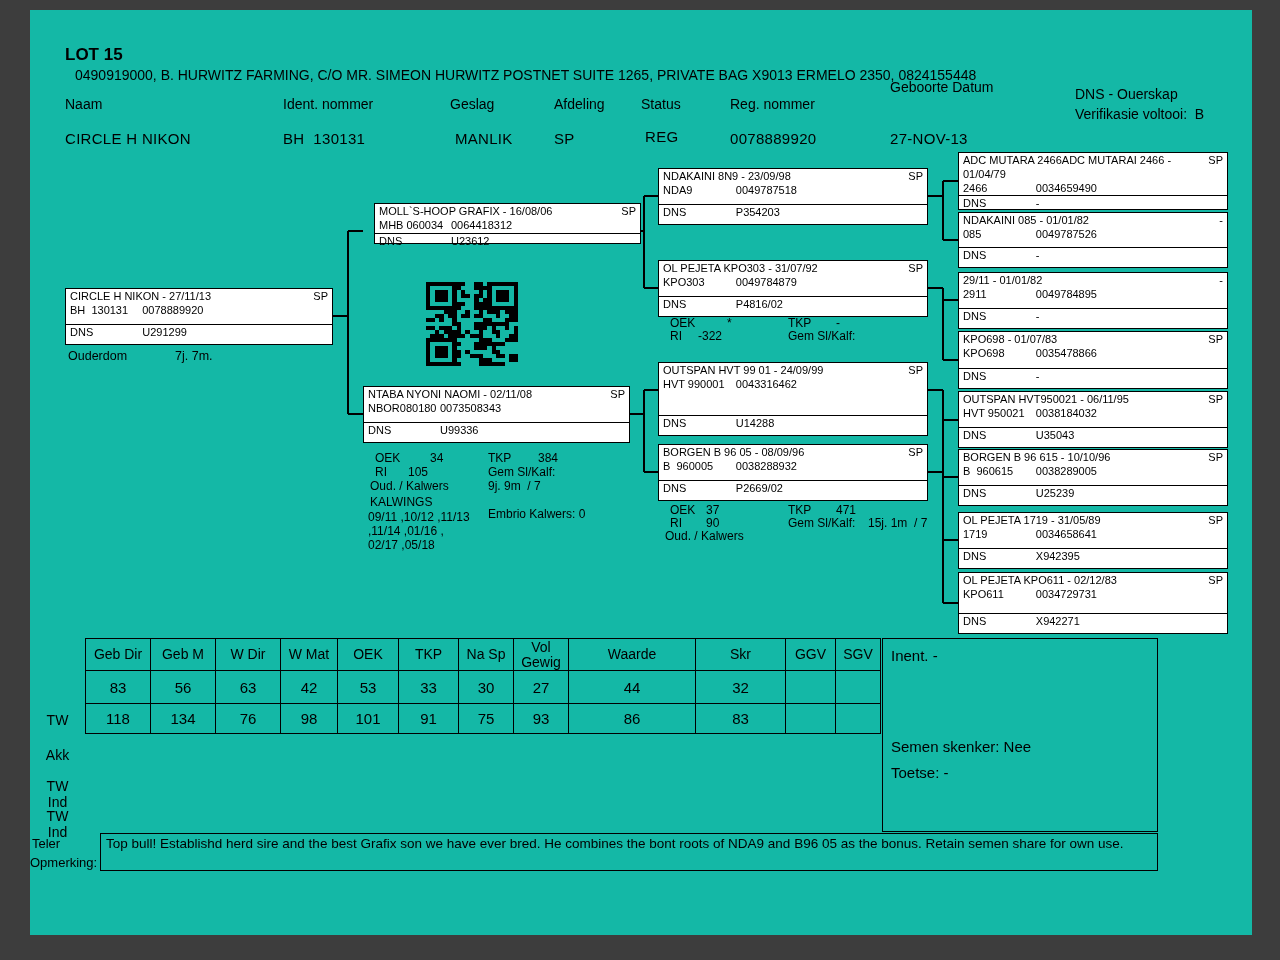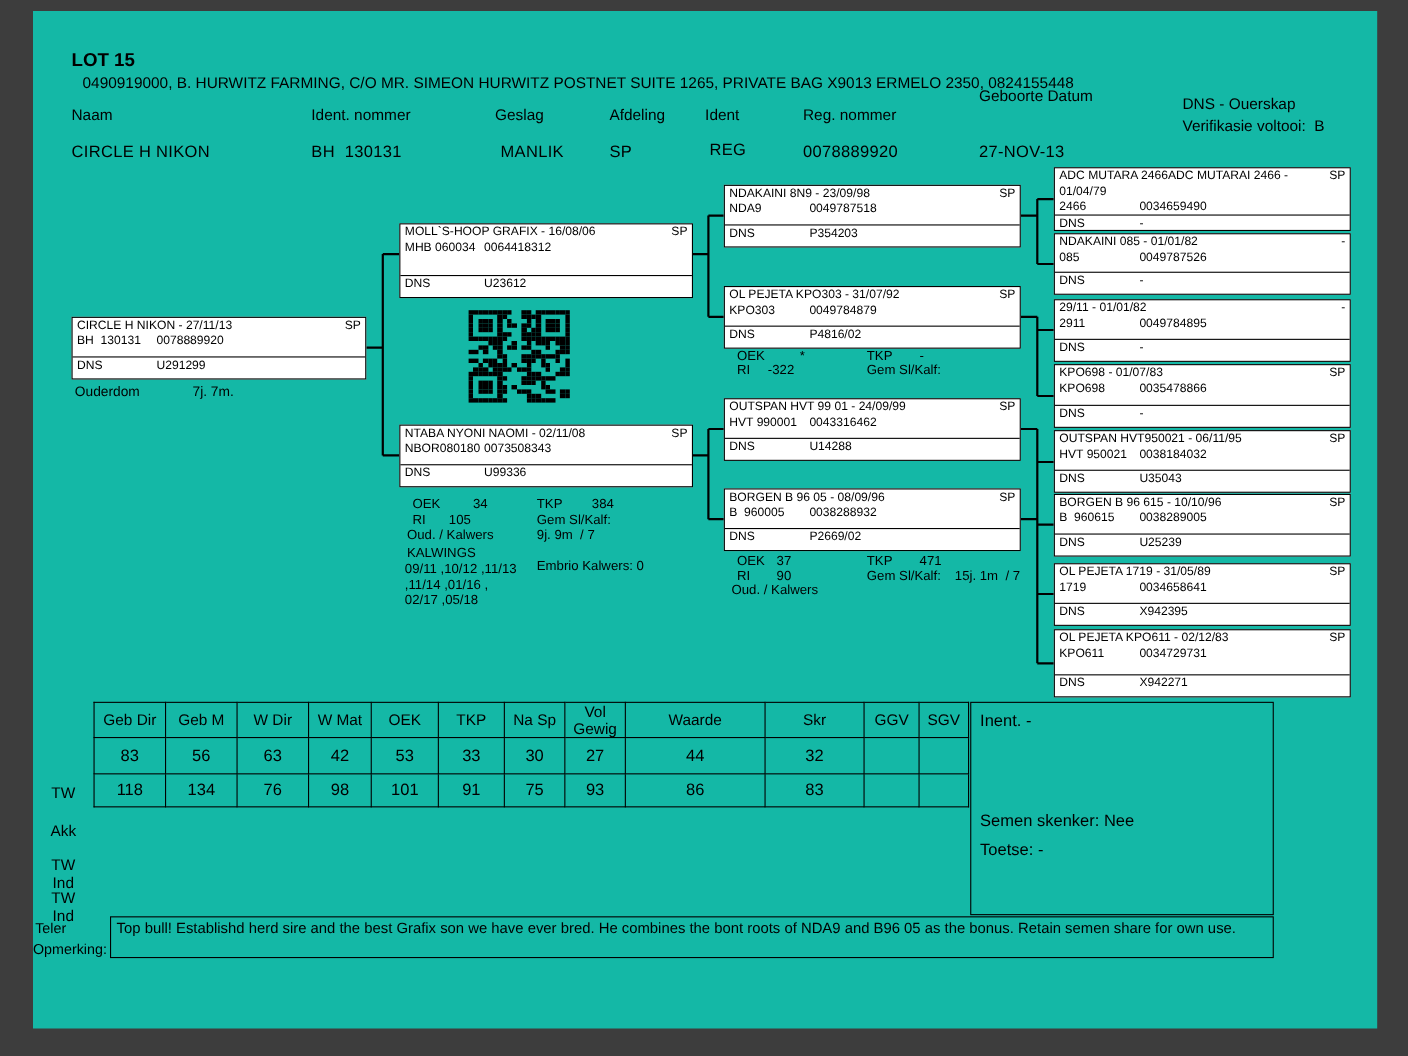--- a/index.html
+++ b/index.html
@@ -39,21 +39,21 @@
 
 <div class="page">
 
   <div class="abs lot" style="left:35px;top:35px">LOT 15</div>
   <div class="abs addr" style="left:45px;top:57px">0490919000, B. HURWITZ FARMING, C/O MR. SIMEON HURWITZ POSTNET SUITE 1265, PRIVATE BAG X9013 ERMELO 2350, 0824155448</div>
 
   <div class="abs hlabel" style="left:35px;top:86px">Naam</div>
   <div class="abs hlabel" style="left:253px;top:86px">Ident. nommer</div>
   <div class="abs hlabel" style="left:420px;top:86px">Geslag</div>
   <div class="abs hlabel" style="left:524px;top:86px">Afdeling</div>
-  <div class="abs hlabel" style="left:611px;top:86px">Ident</div>
+  <div class="abs hlabel" style="left:611px;top:86px">Status</div>
   <div class="abs hlabel" style="left:700px;top:86px">Reg. nommer</div>
   <div class="abs hlabel" style="left:860px;top:69px">Geboorte Datum</div>
   <div class="abs hlabel" style="left:1045px;top:76px">DNS - Ouerskap</div>
   <div class="abs hlabel" style="left:1045px;top:96px">Verifikasie voltooi:  B</div>
 
   <div class="abs hvalue" style="left:35px;top:120px">CIRCLE H NIKON</div>
   <div class="abs hvalue" style="left:253px;top:120px">BH  130131</div>
   <div class="abs hvalue" style="left:425px;top:120px">MANLIK</div>
   <div class="abs hvalue" style="left:524px;top:120px">SP</div>
   <div class="abs hvalue" style="left:615px;top:118px">REG</div>
@@ -524,21 +524,21 @@
       <i class="b"></i>
       <i class="b"></i>
       <i class="b"></i>
       <i class="b"></i>
       <i class="b"></i>
       <i></i>
       <i></i>
       <i></i>
     </div>
 
-  <div class="pbox" style="left:333px;top:193px;width:267px;height:68px">
+  <div class="pbox" style="left:344px;top:193px;width:267px;height:41px">
     <div class="prow phead">
       <span class="pname">MOLL`S-HOOP GRAFIX - 16/08/06</span>
       <span class="pflag">SP</span>
     </div>
     <div class="prow">
       <span class="c1">MHB 060034</span>
       <span>0064418312</span>
     </div>
     <div class="prow pdns">
       <span class="c1">DNS</span>
@@ -606,21 +606,21 @@
     </div>
   </div>
   <div class="stat" style="left:640px;top:306px">OEK</div>
   <div class="stat" style="left:697px;top:306px">*</div>
   <div class="stat" style="left:758px;top:306px">TKP</div>
   <div class="stat" style="left:806px;top:306px">-</div>
   <div class="stat" style="left:640px;top:319px">RI</div>
   <div class="stat" style="left:668px;top:319px">-322</div>
   <div class="stat" style="left:758px;top:319px">Gem Sl/Kalf:</div>
 
-  <div class="pbox" style="left:628px;top:352px;width:270px;height:57px">
+  <div class="pbox" style="left:628px;top:352px;width:270px;height:74px">
     <div class="prow phead">
       <span class="pname">OUTSPAN HVT 99 01 - 24/09/99</span>
       <span class="pflag">SP</span>
     </div>
     <div class="prow">
       <span class="c1">HVT 990001</span>
       <span>0043316462</span>
     </div>
     <div class="prow pdns">
       <span class="c1">DNS</span>

